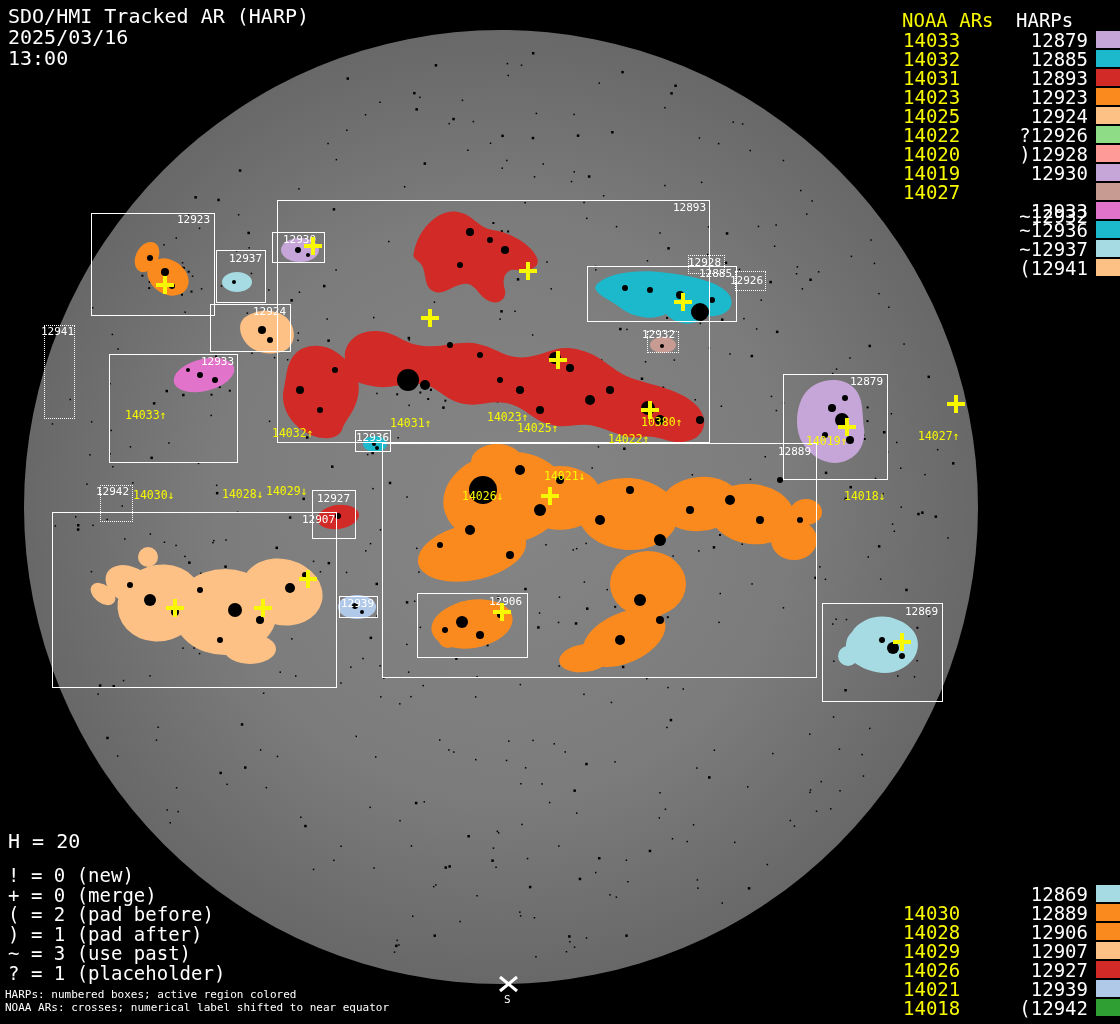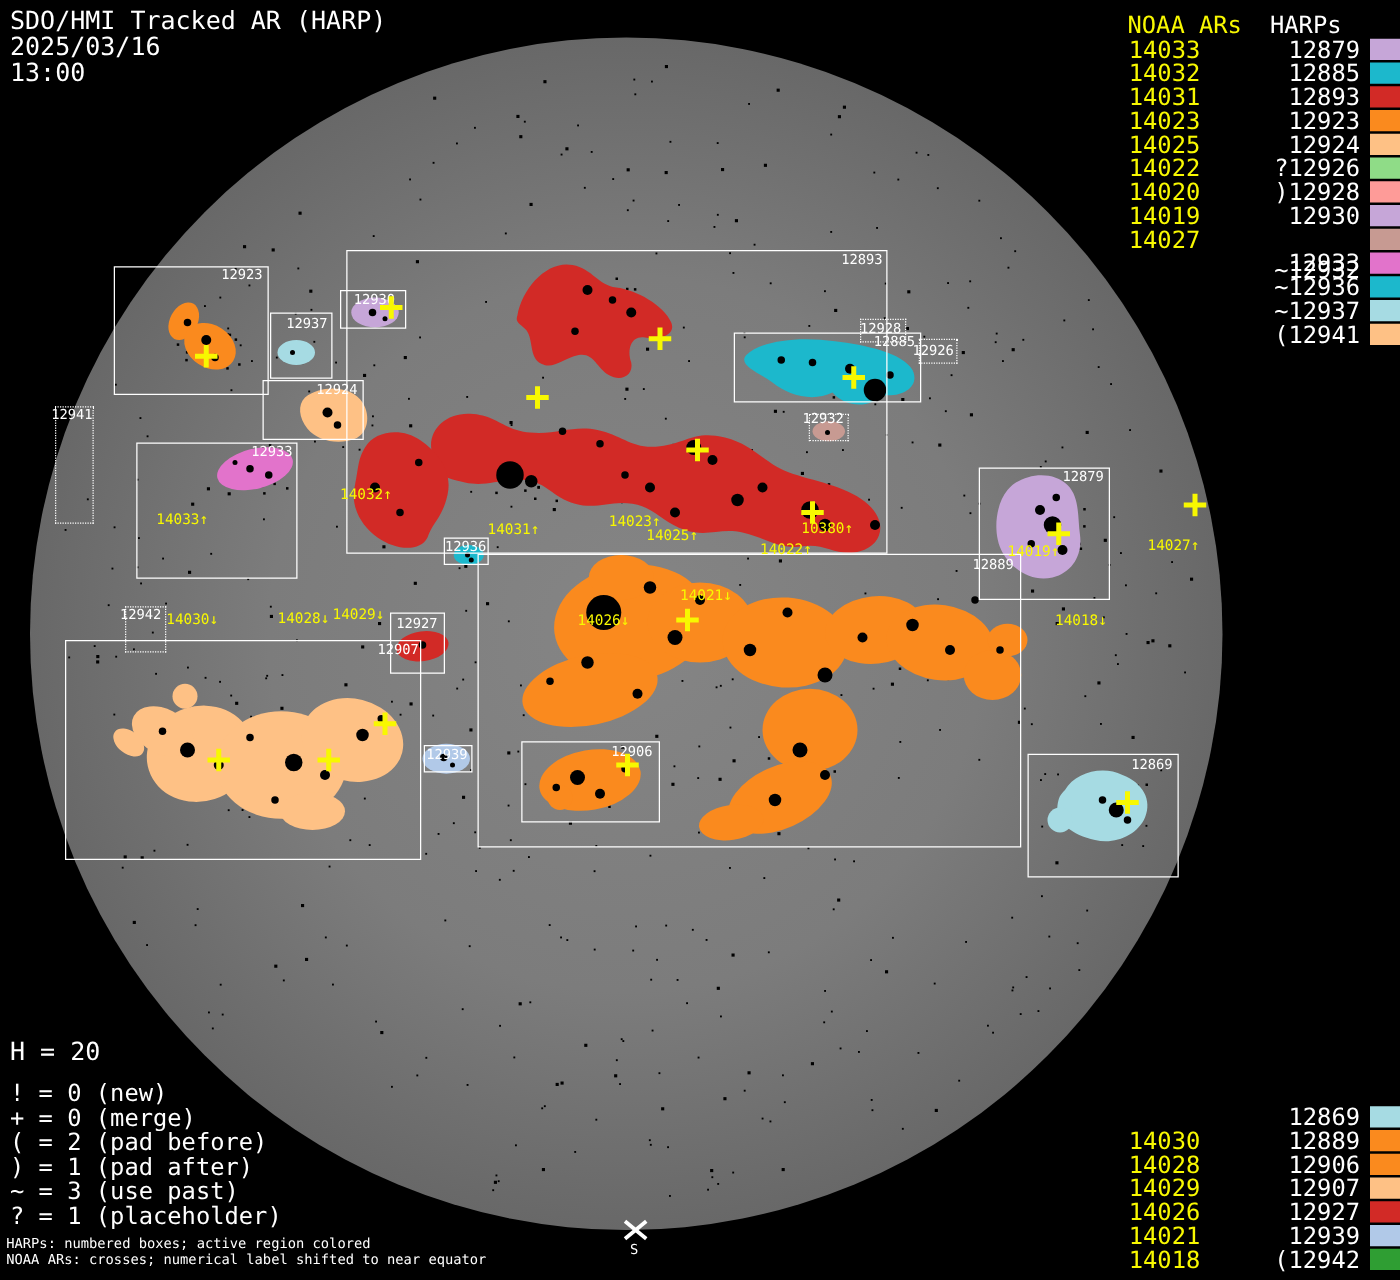--- a/index.html
+++ b/index.html
@@ -1065,21 +1065,21 @@
       <div class="cross" style="left: 674px; top: 293px;"></div>
       <div class="cross" style="left: 838px; top: 418px;"></div>
       <div class="cross" style="left: 947px; top: 395px;"></div>
       <div class="cross" style="left: 541px; top: 487px;"></div>
       <div class="cross" style="left: 493px; top: 603px;"></div>
       <div class="cross" style="left: 166px; top: 599px;"></div>
       <div class="cross" style="left: 254px; top: 599px;"></div>
       <div class="cross" style="left: 299px; top: 570px;"></div>
       <div class="cross" style="left: 893px; top: 633px;"></div>
       <span class="nlabel" style="left: 125px; top: 410px; text-align: center;">14033↑</span>
-      <span class="nlabel" style="left: 272px; top: 390px;">14032↑</span>
+      <span class="nlabel" style="left: 272px; top: 428px;">14032↑</span>
       <span class="nlabel" style="left: 390px; top: 418px;">14031↑</span>
       <span class="nlabel" style="left: 487px; top: 412px; text-align: center;">14023↑</span>
       <span class="nlabel" style="left: 517px; top: 423px;">14025↑</span>
       <span class="nlabel" style="left: 608px; top: 434px;">14022↑</span>
       <span class="nlabel" style="left: 641px; top: 417px;">10380↑</span>
       <span class="nlabel" style="left: 806px; top: 436px;">14019↑</span>
       <span class="nlabel" style="left: 844px; top: 491px;">14018↓</span>
       <span class="nlabel" style="left: 918px; top: 431px;">14027↑</span>
       <span class="nlabel" style="left: 133px; top: 490px;">14030↓</span>
       <span class="nlabel" style="left: 222px; top: 489px;">14028↓</span>

